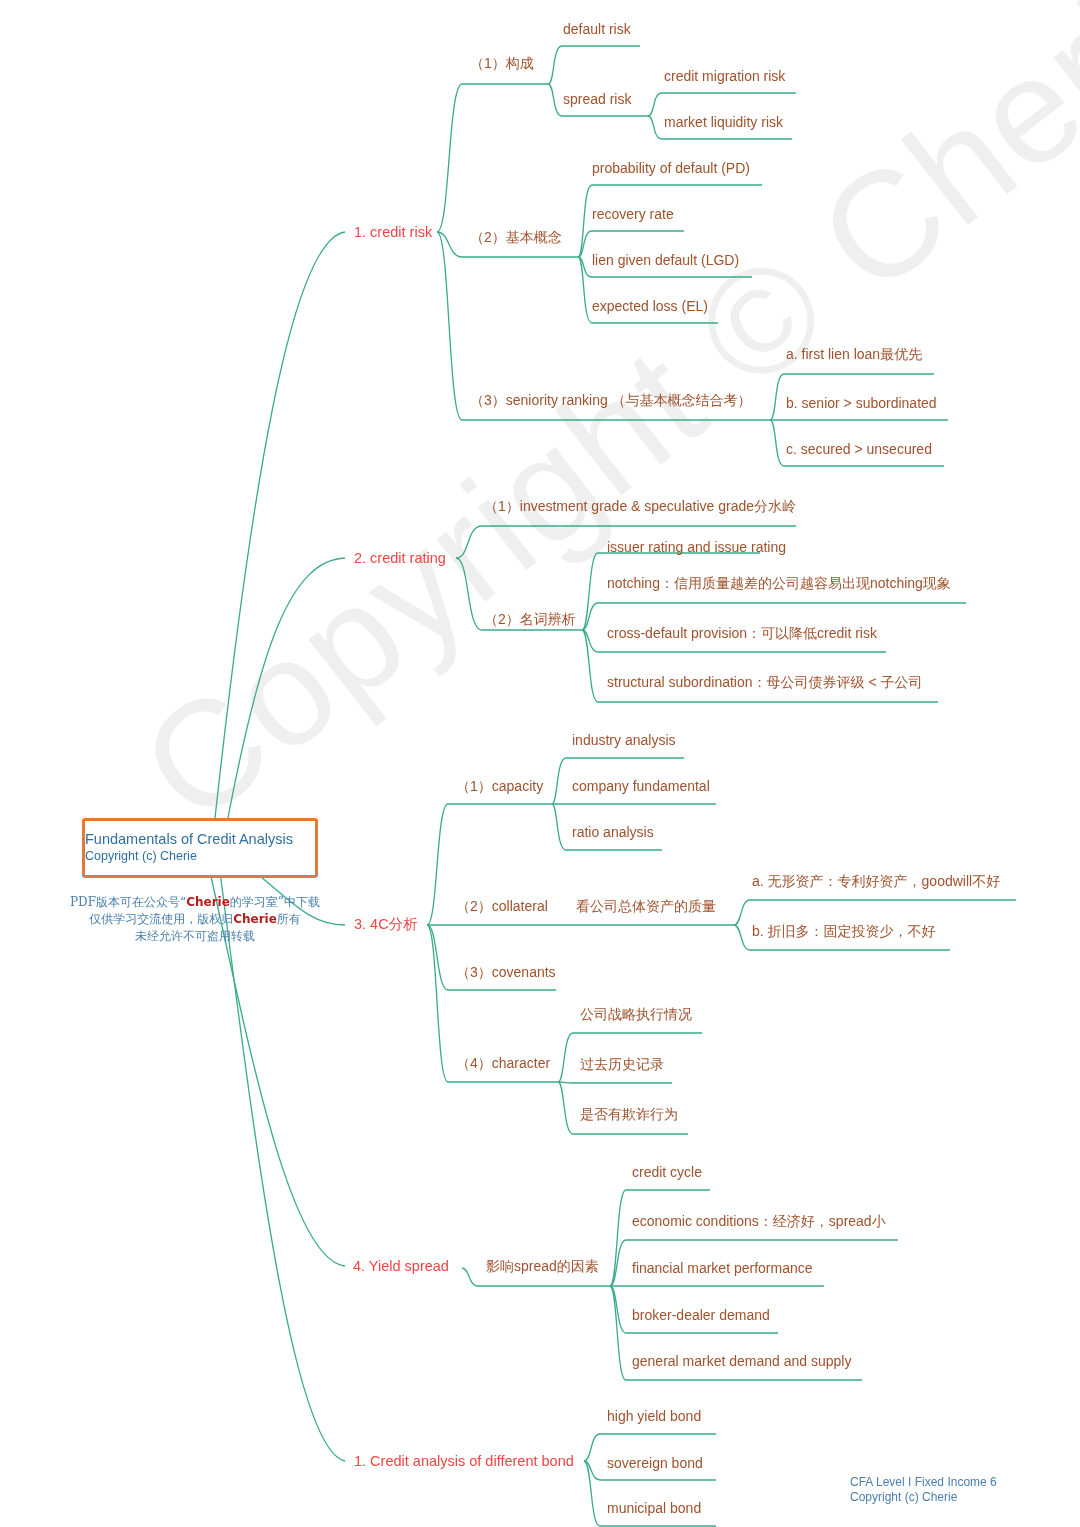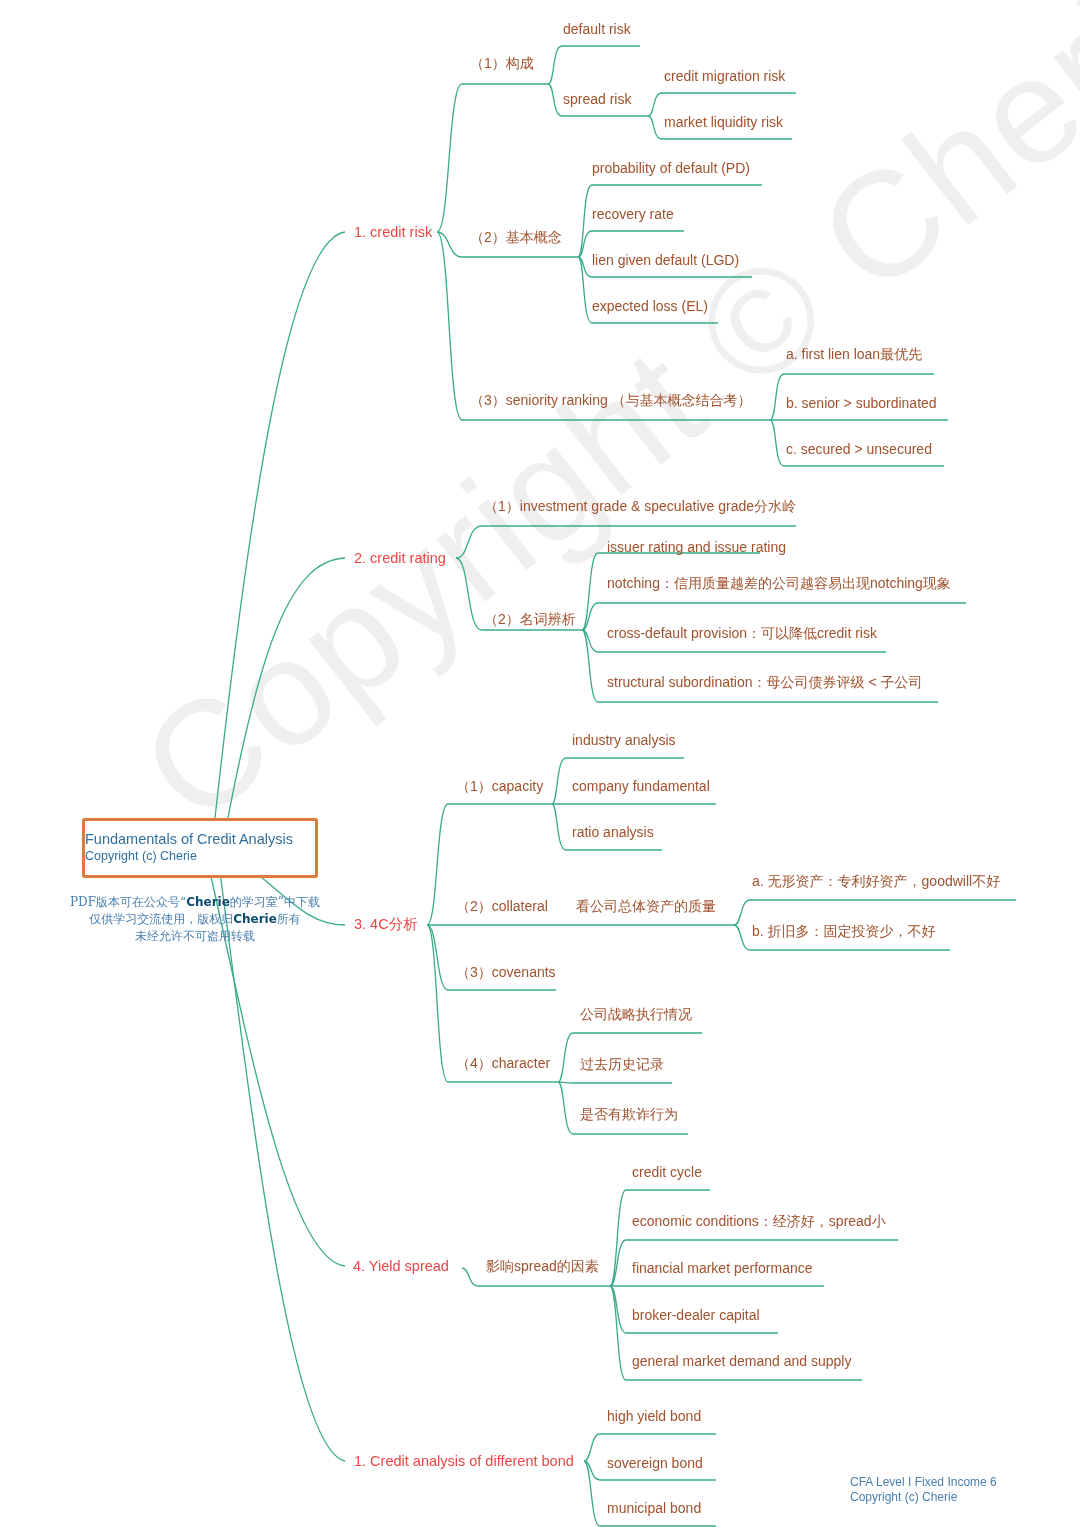--- a/index.html
+++ b/index.html
@@ -15,21 +15,21 @@
   .l2 { color: #a0522d; }
   .l3 { color: #a0522d; }
   .tiny { font-size: 14px; }
   .root { position: absolute; left: 82px; top: 818px; width: 230px; height: 54px;
           border: 3px solid #e07a3c; border-radius: 3px; background: #fff; z-index: 2;
           color: #2f6f9f; }
   .root .t1 { font-size: 14.5px; margin-top: 10px; }
   .root .t2 { font-size: 12.5px; margin-top: 2px; }
   .notice { position: absolute; left: 40px; top: 894px; width: 310px; text-align: center;
             color: #4a7faf; font-size: 12px; line-height: 17px; z-index: 2; font-family: "DejaVu Serif", serif; }
-  .notice b { color: #0c4a6e; font-family: "DejaVu Sans", sans-serif; }
+  .notice b { color: #b91c1c; font-family: "DejaVu Sans", sans-serif; }
   .footer { position: absolute; left: 850px; top: 1475px; width: 180px; 
             color: #4a7faf; font-size: 12px; line-height: 15px; z-index: 2; }
 </style>
 </head>
 <body>
 
 <div class="watermark">Copyright © Cherie</div>
 
 <svg id="lines" xmlns="http://www.w3.org/2000/svg" fill="none" stroke="#3aaa8c" stroke-width="1.3">
 
@@ -134,21 +134,21 @@
 <div class="node l2" style="left:456px;top:1054px">（4）character</div>
 <div class="node l3" style="left:580px;top:1005px">公司战略执行情况</div>
 <div class="node l3" style="left:580px;top:1055px">过去历史记录</div>
 <div class="node l3" style="left:580px;top:1105px">是否有欺诈行为</div>
 
 <div class="node l1" style="left:353px;top:1257px">4. Yield spread</div>
 <div class="node l2" style="left:486px;top:1257px">影响spread的因素</div>
 <div class="node l3" style="left:632px;top:1163px">credit cycle</div>
 <div class="node l3" style="left:632px;top:1212px">economic conditions：经济好，spread小</div>
 <div class="node l3" style="left:632px;top:1259px">financial market performance</div>
-<div class="node l3" style="left:632px;top:1306px">broker-dealer capital</div>
+<div class="node l3" style="left:632px;top:1306px">broker-dealer demand</div>
 <div class="node l3" style="left:632px;top:1352px">general market demand and supply</div>
 
 <div class="node l1" style="left:354px;top:1452px">1. Credit analysis of different bond</div>
 <div class="node l3" style="left:607px;top:1407px">high yield bond</div>
 <div class="node l3" style="left:607px;top:1454px">sovereign bond</div>
 <div class="node l3" style="left:607px;top:1499px">municipal bond</div>
 
 <div class="footer">
   <div>CFA Level I Fixed Income 6</div>
   <div>Copyright (c) Cherie</div>

